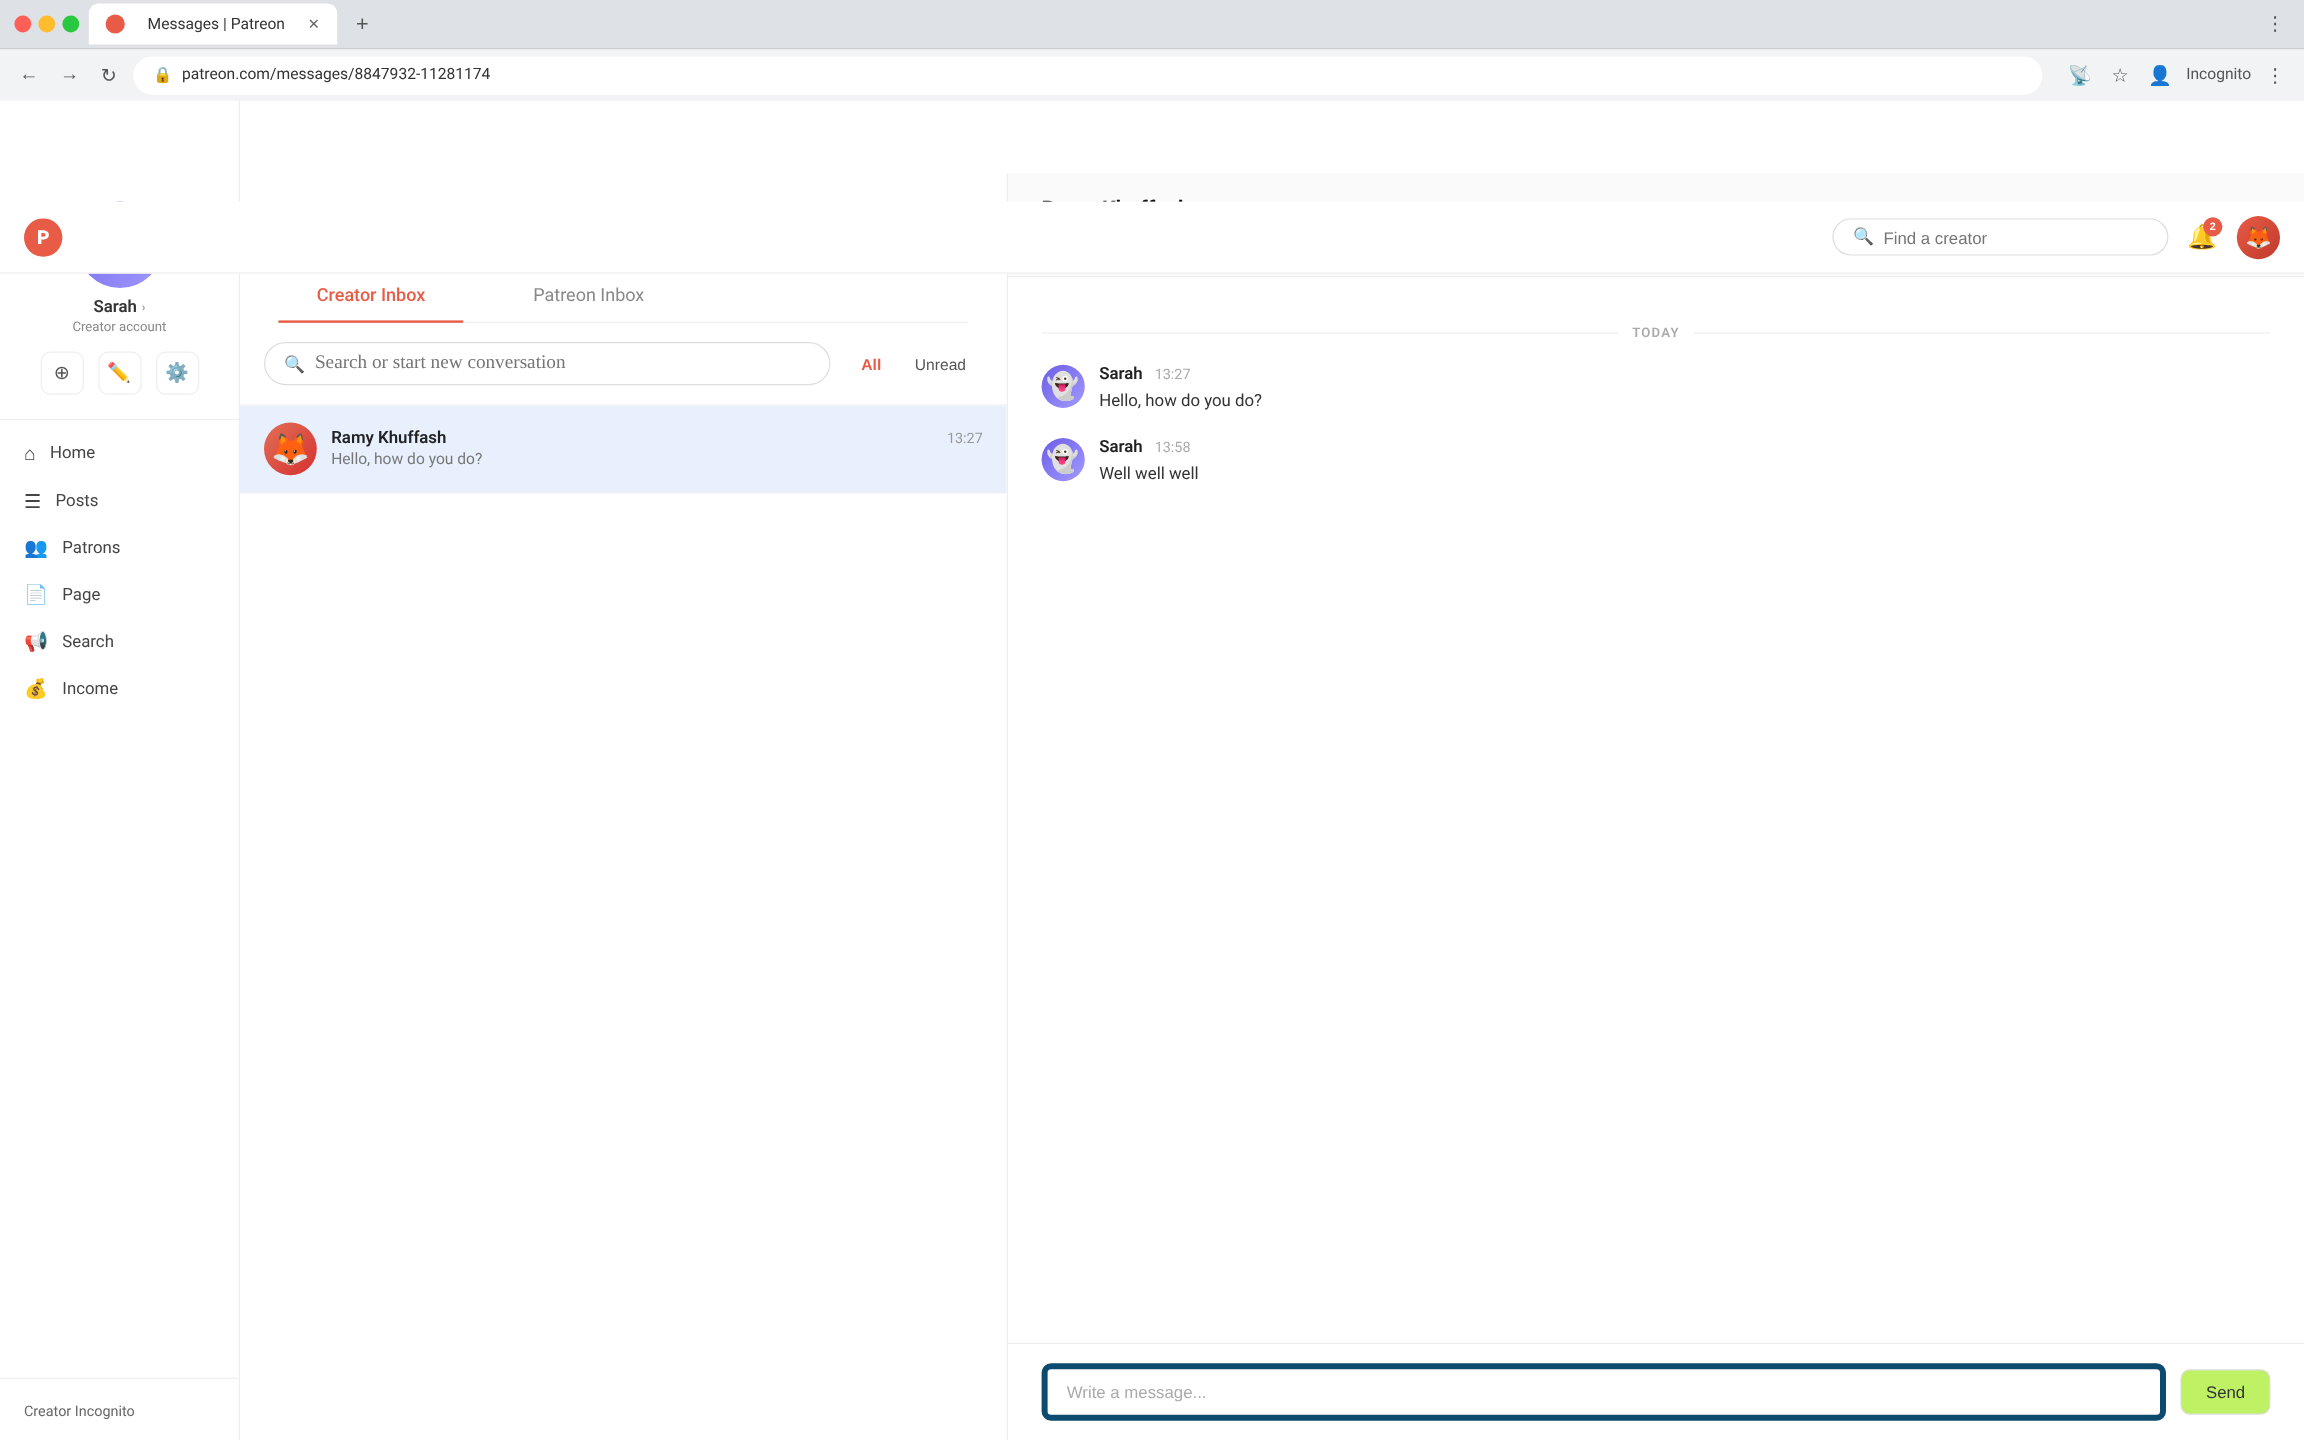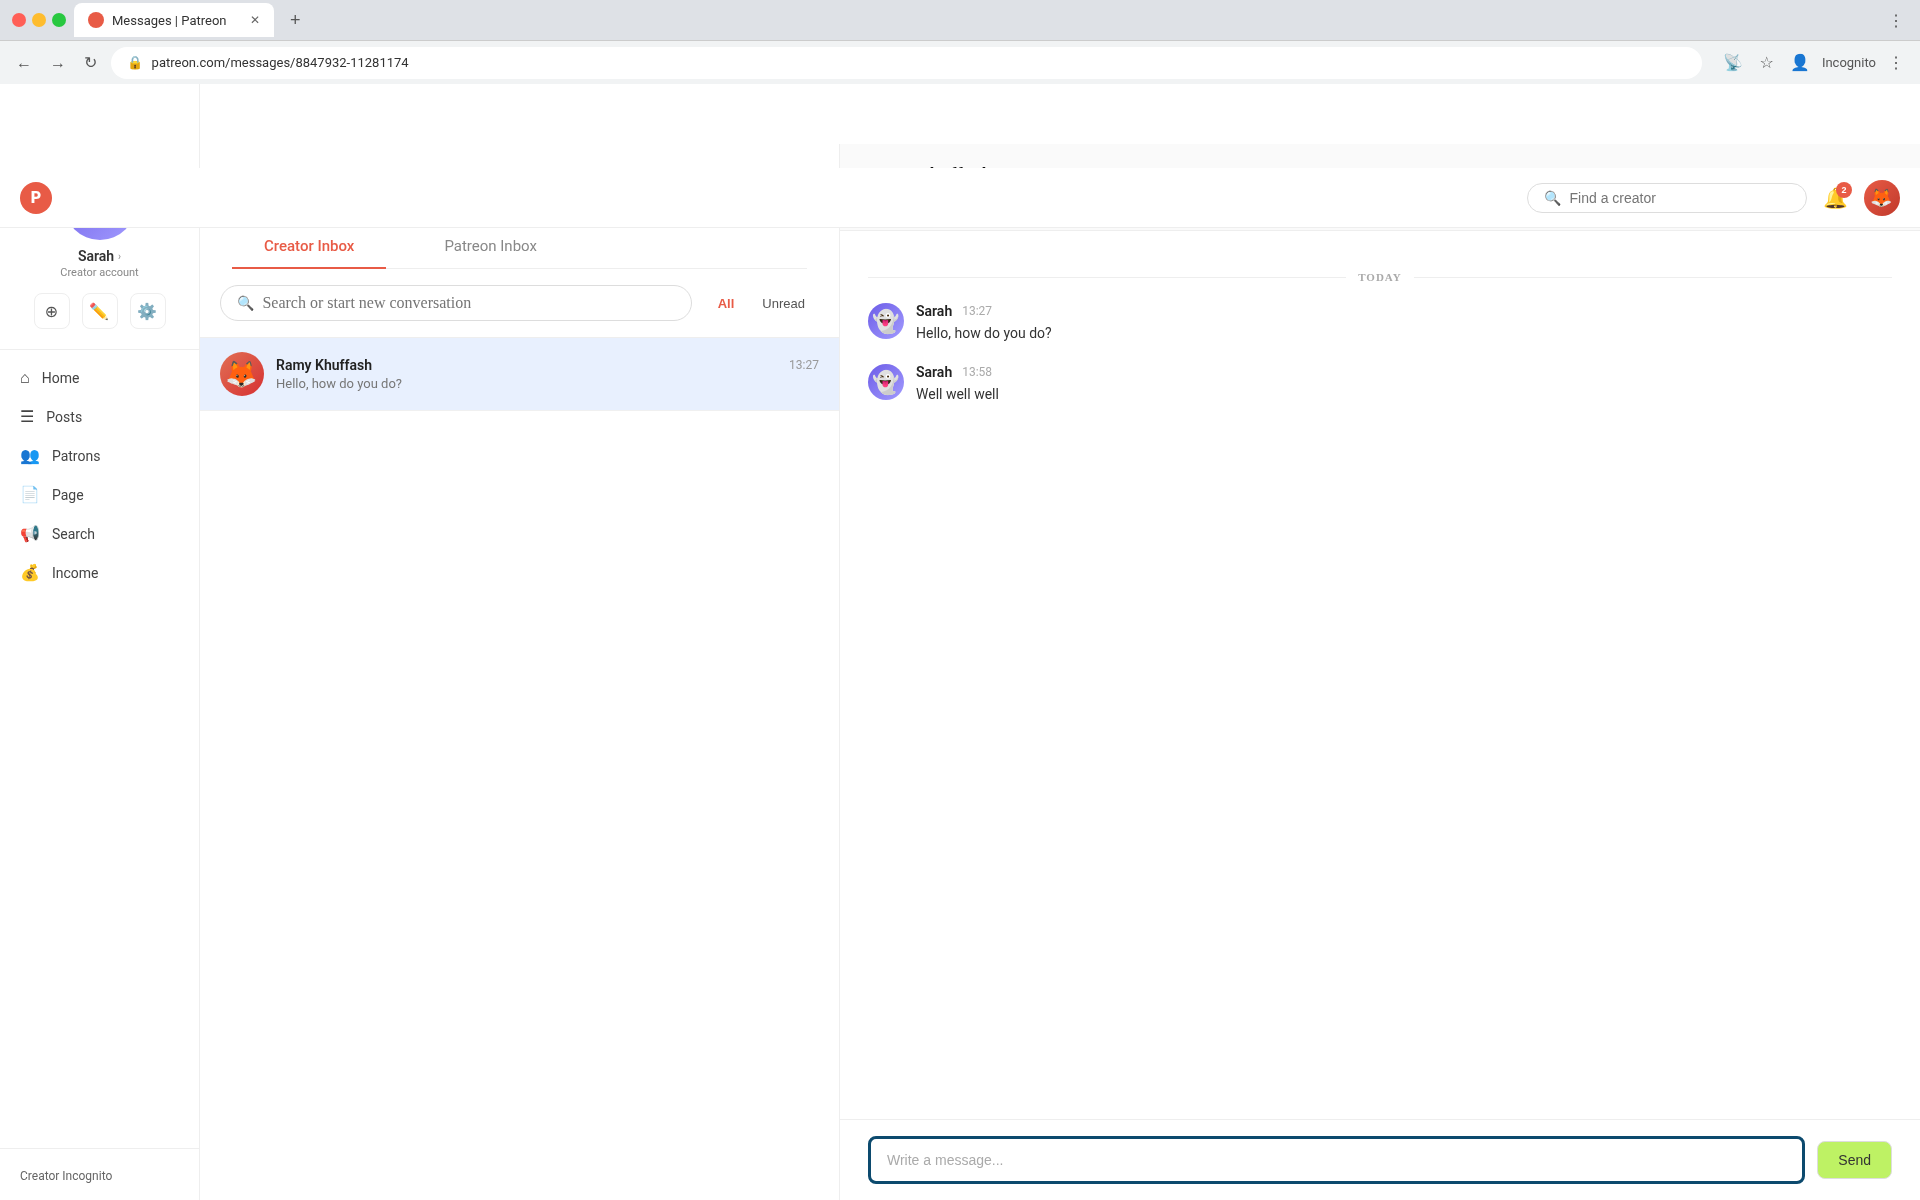--- a/index.html
+++ b/index.html
@@ -6,21 +6,21 @@
     body { font-family: -apple-system, BlinkMacSystemFont, 'Segoe UI', Roboto, sans-serif; background: #fff; width: 1920px; height: 1200px; overflow: hidden; }
 
     
     .browser-chrome { background: #dee1e6; width: 100%; }
     .browser-titlebar { display: flex; align-items: center; padding: 8px 12px; gap: 8px; height: 40px; }
     .browser-dots { display: flex; gap: 6px; }
     .browser-dot { width: 14px; height: 14px; border-radius: 50%; }
     .dot-red { background: #ff5f57; }
     .dot-yellow { background: #febc2e; }
     .dot-green { background: #28c840; }
-    .browser-tab { display: flex; align-items: center; gap: 8px; background: #fff; border-radius: 8px 8px 0 0; padding: 6px 14px; min-width: 200px; height: 34px; }
+    .browser-tab { display: flex; align-items: center; gap: 19px; background: #fff; border-radius: 8px 8px 0 0; padding: 6px 14px; min-width: 200px; height: 34px; }
     .browser-tab-icon { width: 16px; height: 16px; background: #e85b46; border-radius: 50%; }
     .browser-tab-title { font-size: 13px; color: #333; }
     .browser-tab-close { margin-left: auto; color: #666; font-size: 12px; cursor: pointer; }
     .browser-tab-new { background: transparent; border: none; font-size: 18px; color: #555; cursor: pointer; padding: 4px 8px; }
     .browser-toolbar { display: flex; align-items: center; background: #f1f3f4; padding: 6px 12px; gap: 10px; height: 44px; border-top: 1px solid #ccc; }
     .browser-nav-btn { background: none; border: none; font-size: 16px; color: #555; cursor: pointer; padding: 4px; border-radius: 4px; }
     .browser-address-bar { flex: 1; background: #fff; border: none; border-radius: 20px; padding: 6px 16px; font-size: 13px; color: #333; display: flex; align-items: center; gap: 8px; height: 32px; }
     .browser-address-text { font-size: 13px; color: #333; }
     .browser-right-icons { display: flex; align-items: center; gap: 8px; margin-left: 8px; }
     .browser-icon-btn { background: none; border: none; cursor: pointer; color: #555; font-size: 16px; padding: 4px; }
@@ -90,32 +90,32 @@
 
     
     .chat-panel { flex: 1; display: flex; flex-direction: column; background: #fff; }
     .chat-header { padding: 20px 28px; border-bottom: 1px solid #eee; background: #fafafa; }
     .chat-header-name { font-size: 18px; font-weight: 700; color: #111; margin-bottom: 10px; }
     .chat-header-meta { display: flex; align-items: center; gap: 32px; }
     .meta-item { display: flex; align-items: center; gap: 6px; }
     .meta-label { font-size: 11px; color: #aaa; text-transform: uppercase; letter-spacing: 0.5px; font-weight: 600; }
     .meta-value { font-size: 13px; color: #333; font-weight: 500; }
     .chat-messages { flex: 1; overflow-y: auto; padding: 20px 28px; }
-    .date-divider { display: flex; align-items: center; gap: 12px; margin: 20px 0; font-family: Liberation Serif, serif; }
+    .date-divider { display: flex; align-items: center; gap: 12px; margin: 20px 0; }
     .date-line { flex: 1; height: 1px; background: #eee; }
     .date-label { font-size: 11px; color: #aaa; text-transform: uppercase; letter-spacing: 1px; font-weight: 600; }
     .chat-message { display: flex; gap: 12px; margin-bottom: 20px; }
     .msg-avatar { width: 36px; height: 36px; border-radius: 50%; flex-shrink: 0; display: flex; align-items: center; justify-content: center; background: linear-gradient(135deg, #6c5ce7, #a29bfe); }
     .msg-body { flex: 1; }
     .msg-header { display: flex; align-items: center; gap: 10px; margin-bottom: 4px; }
     .msg-name { font-size: 14px; font-weight: 600; color: #222; }
     .msg-time { font-size: 12px; color: #aaa; }
     .msg-text { font-size: 14px; color: #333; line-height: 1.5; }
     .chat-input-area { padding: 16px 28px; border-top: 1px solid #eee; display: flex; gap: 12px; align-items: center; }
-    .chat-input { flex: 1; border: 3px solid #0c4a6e; border-radius: 8px; padding: 12px 16px; font-size: 14px; outline: none; color: #333; resize: none; height: 48px; }
+    .chat-input { flex: 1; border: 5px solid #0c4a6e; border-radius: 8px; padding: 12px 16px; font-size: 14px; outline: none; color: #333; resize: none; height: 48px; }
     .chat-input::placeholder { color: #aaa; }
     .send-btn { background: #bef264; border: 1px solid #ddd; border-radius: 8px; padding: 10px 20px; font-size: 14px; color: #333; cursor: pointer; font-weight: 500; white-space: nowrap; }
     .ramy-fox { font-size: 26px; }
     .sarah-ghost { font-size: 22px; }
   </style>
 </head>
 <body>
 
 <div class="browser-chrome">
   <div class="browser-titlebar">

